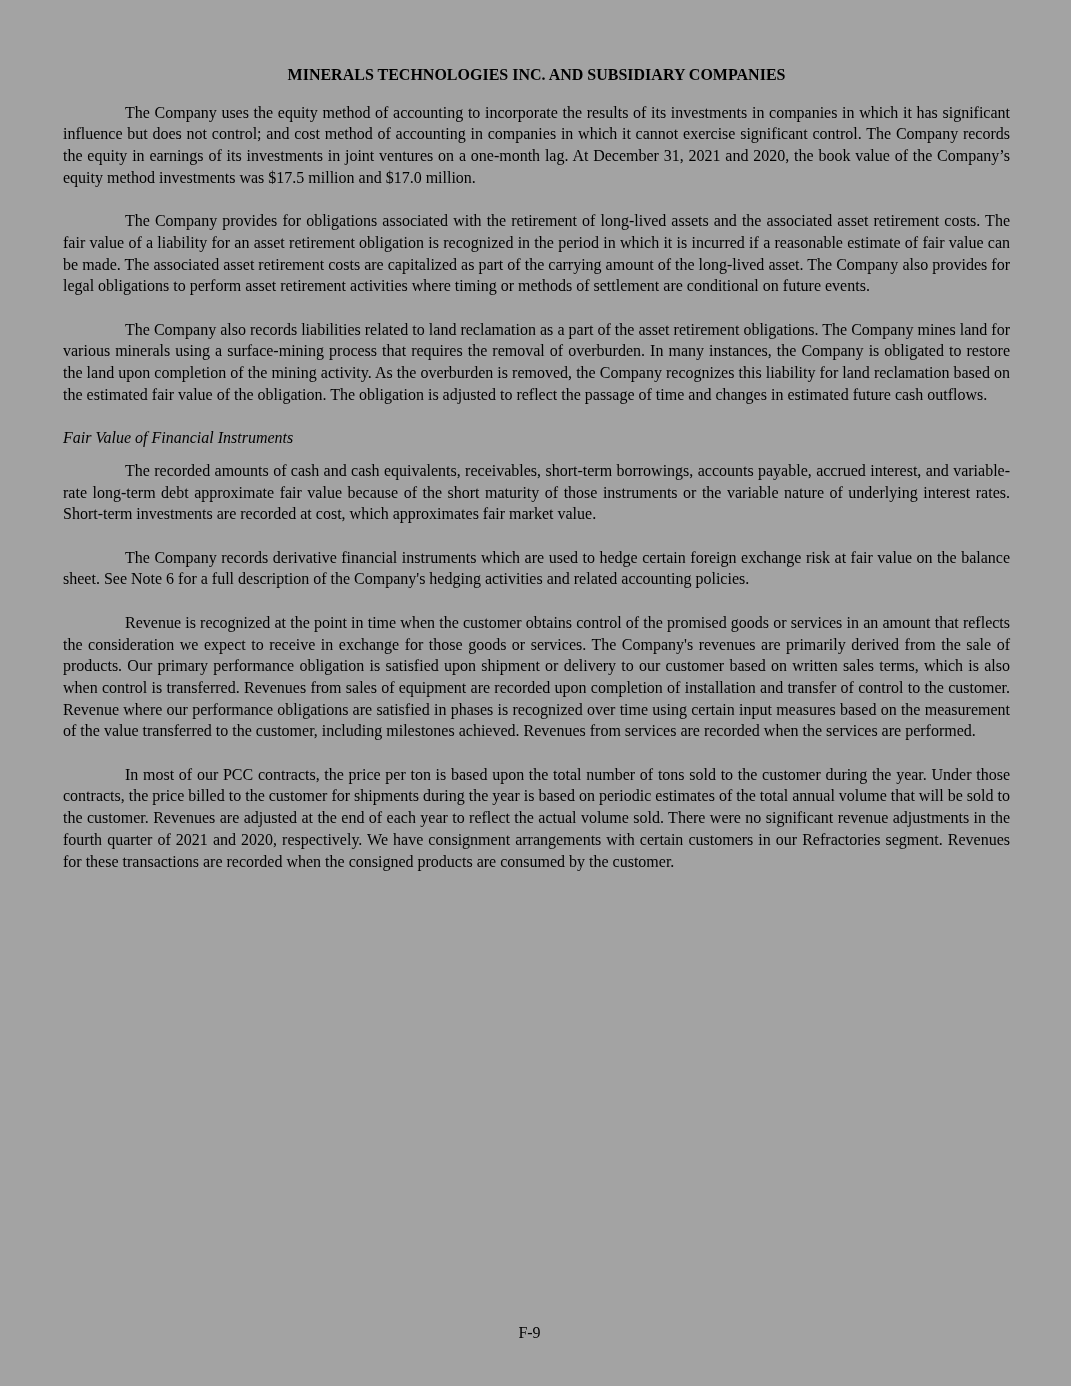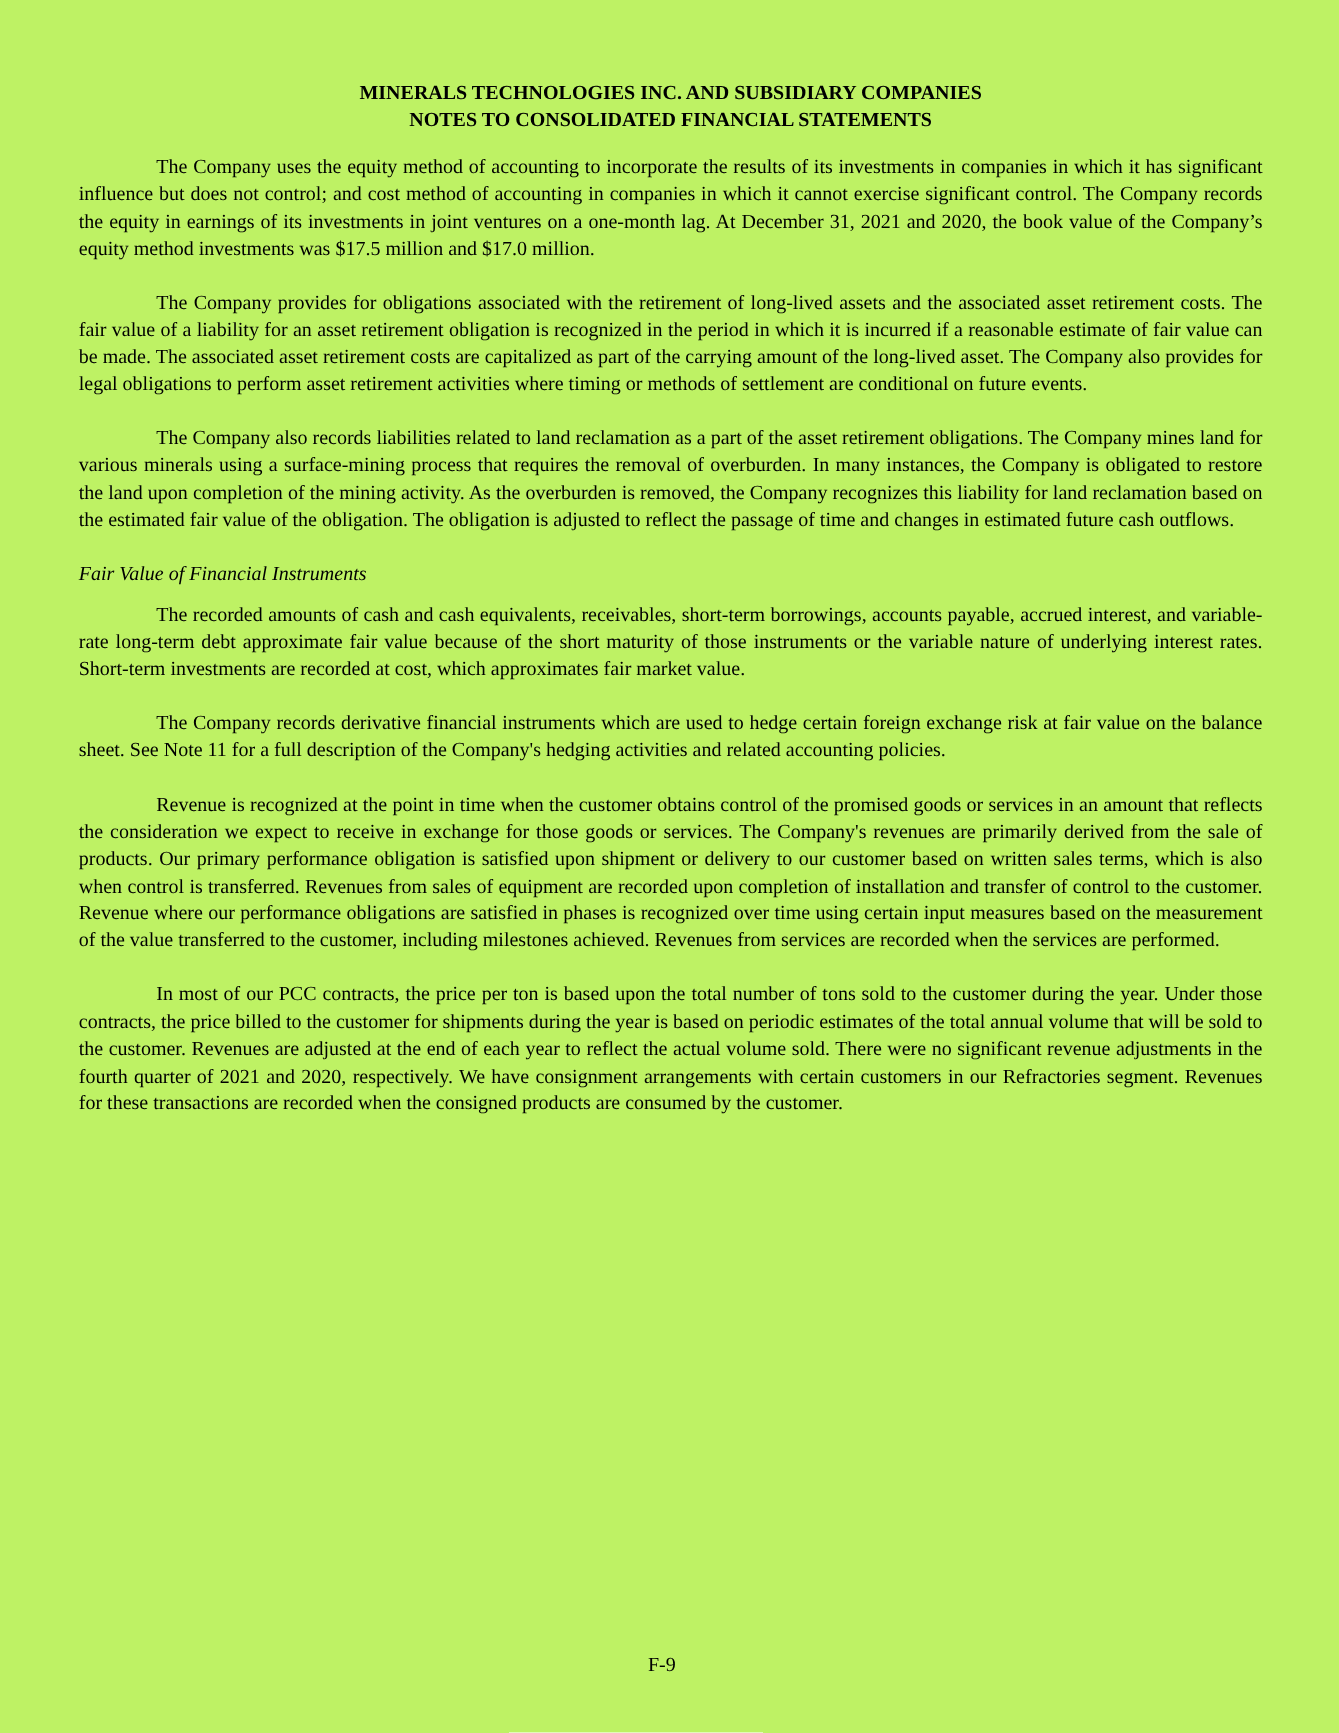--- a/index.html
+++ b/index.html
@@ -2,21 +2,21 @@
 <html><head>
 <meta charset="utf-8">
 <style>
   * { margin: 0; padding: 0; box-sizing: border-box; }
   html, body { background: #ffffff; }
   .page {
     position: relative;
     width: 1071px;
     height: 1386px;
     margin: 0 auto;
-    background: #bef264;
+    background: #a3a3a3;
     font-family: "Liberation Serif", "DejaVu Serif", serif;
     font-size: 16px;
     line-height: 21.7px;
     color: #000000;
     padding: 64px 61px 0 63px;
     overflow: hidden;
   }
   .doc-title {
     text-align: center;
     font-weight: bold;
@@ -40,31 +40,30 @@
     text-align: center;
   }
 </style>
 </head>
 <body>
 
 <div class="page">
 
   <div class="doc-title">
     <div>MINERALS TECHNOLOGIES INC. AND SUBSIDIARY COMPANIES</div>
-    <div>NOTES TO CONSOLIDATED FINANCIAL STATEMENTS</div>
   </div>
 
   <p class="body-para">The Company uses the equity method of accounting to incorporate the results of its investments in companies in which it has significant influence but does not control; and cost method of accounting in companies in which it cannot exercise significant control. The Company records the equity in earnings of its investments in joint ventures on a one-month lag. At December 31, 2021 and 2020, the book value of the Company’s equity method investments was $17.5 million and $17.0 million.</p>
 
   <p class="body-para">The Company provides for obligations associated with the retirement of long-lived assets and the associated asset retirement costs. The fair value of a liability for an asset retirement obligation is recognized in the period in which it is incurred if a reasonable estimate of fair value can be made. The associated asset retirement costs are capitalized as part of the carrying amount of the long-lived asset. The Company also provides for legal obligations to perform asset retirement activities where timing or methods of settlement are conditional on future events.</p>
   <p class="body-para">The Company also records liabilities related to land reclamation as a part of the asset retirement obligations.  The Company mines land for various minerals using a surface-mining process that requires the removal of overburden.  In many instances, the Company is obligated to restore the land upon completion of the mining activity.  As the overburden is removed, the Company recognizes this liability for land reclamation based on the estimated fair value of the obligation. The obligation is adjusted to reflect the passage of time and changes in estimated future cash outflows.</p>
 
   <div class="section-heading">Fair Value of Financial Instruments</div>
   <p class="body-para">The recorded amounts of cash and cash equivalents, receivables, short-term borrowings, accounts payable, accrued interest, and variable-rate long-term debt approximate fair value because of the short maturity of those instruments or the variable nature of underlying interest rates.  Short-term investments are recorded at cost, which approximates fair market value.</p>
 
-  <p class="body-para">The Company records derivative financial instruments which are used to hedge certain foreign exchange risk at fair value on the balance sheet.  See Note 11 for a full description of the Company's hedging activities and related accounting policies.</p>
+  <p class="body-para">The Company records derivative financial instruments which are used to hedge certain foreign exchange risk at fair value on the balance sheet.  See Note 6 for a full description of the Company's hedging activities and related accounting policies.</p>
 
   <p class="body-para">Revenue is recognized at the point in time when the customer obtains control of the promised goods or services in an amount that reflects the consideration we expect to receive in exchange for those goods or services.  The Company's revenues are primarily derived from the sale of products.  Our primary performance obligation is satisfied upon shipment or delivery to our customer based on written sales terms, which is also when control is transferred.  Revenues from sales of equipment are recorded upon completion of installation and transfer of control to the customer. Revenue where our performance obligations are satisfied in phases is recognized over time using certain input measures based on the measurement of the value transferred to the customer, including milestones achieved. Revenues from services are recorded when the services are performed.</p>
   <p class="body-para">In most of our PCC contracts, the price per ton is based upon the total number of tons sold to the customer during the year. Under those contracts, the price billed to the customer for shipments during the year is based on periodic estimates of the total annual volume that will be sold to the customer. Revenues are adjusted at the end of each year to reflect the actual volume sold.  There were no significant revenue adjustments in the fourth quarter of 2021 and 2020, respectively.  We have consignment arrangements with certain customers in our Refractories segment.  Revenues for these transactions are recorded when the consigned products are consumed by the customer.</p>
 
   <div class="page-footer">F-9</div>
 
 </div>
 
 </body></html>

